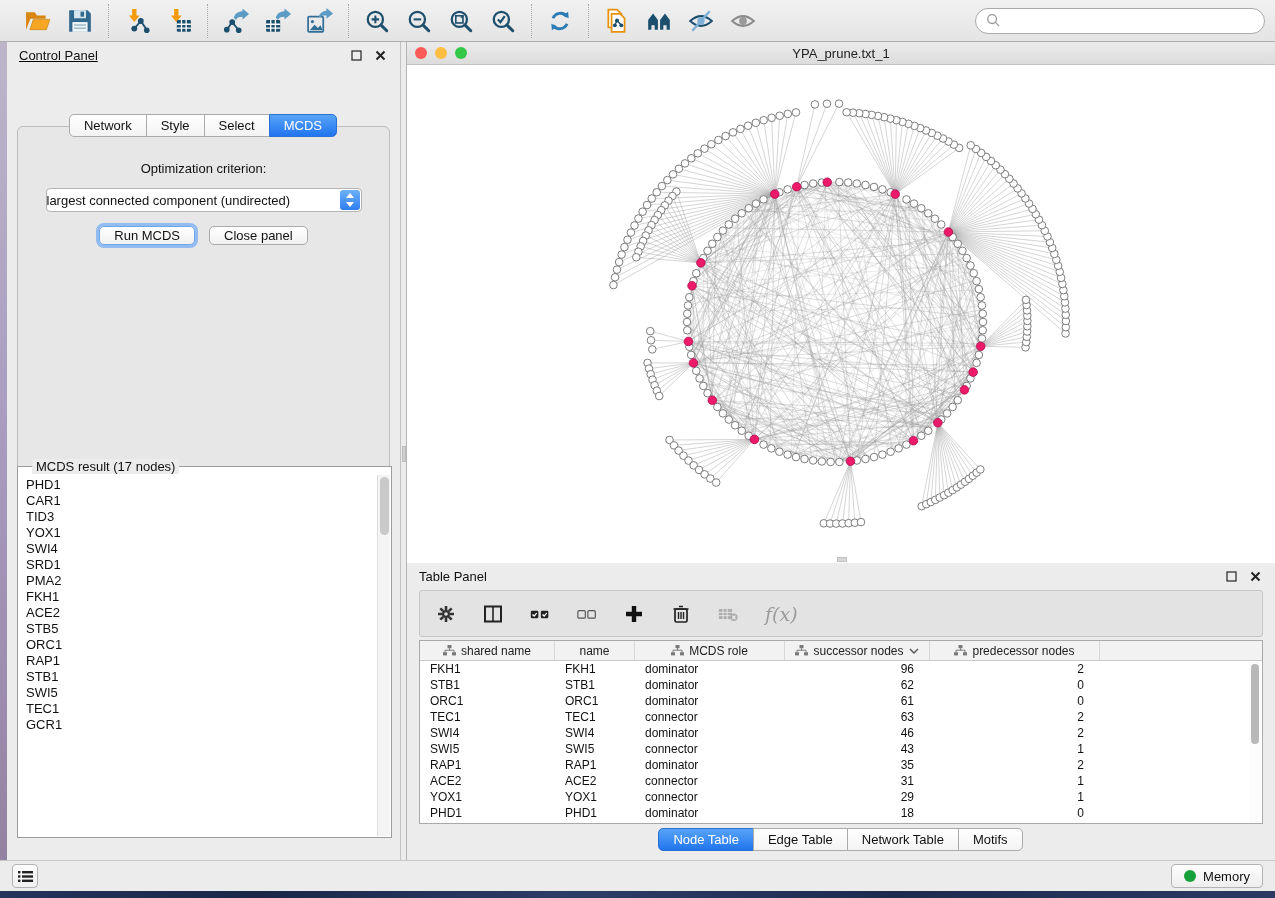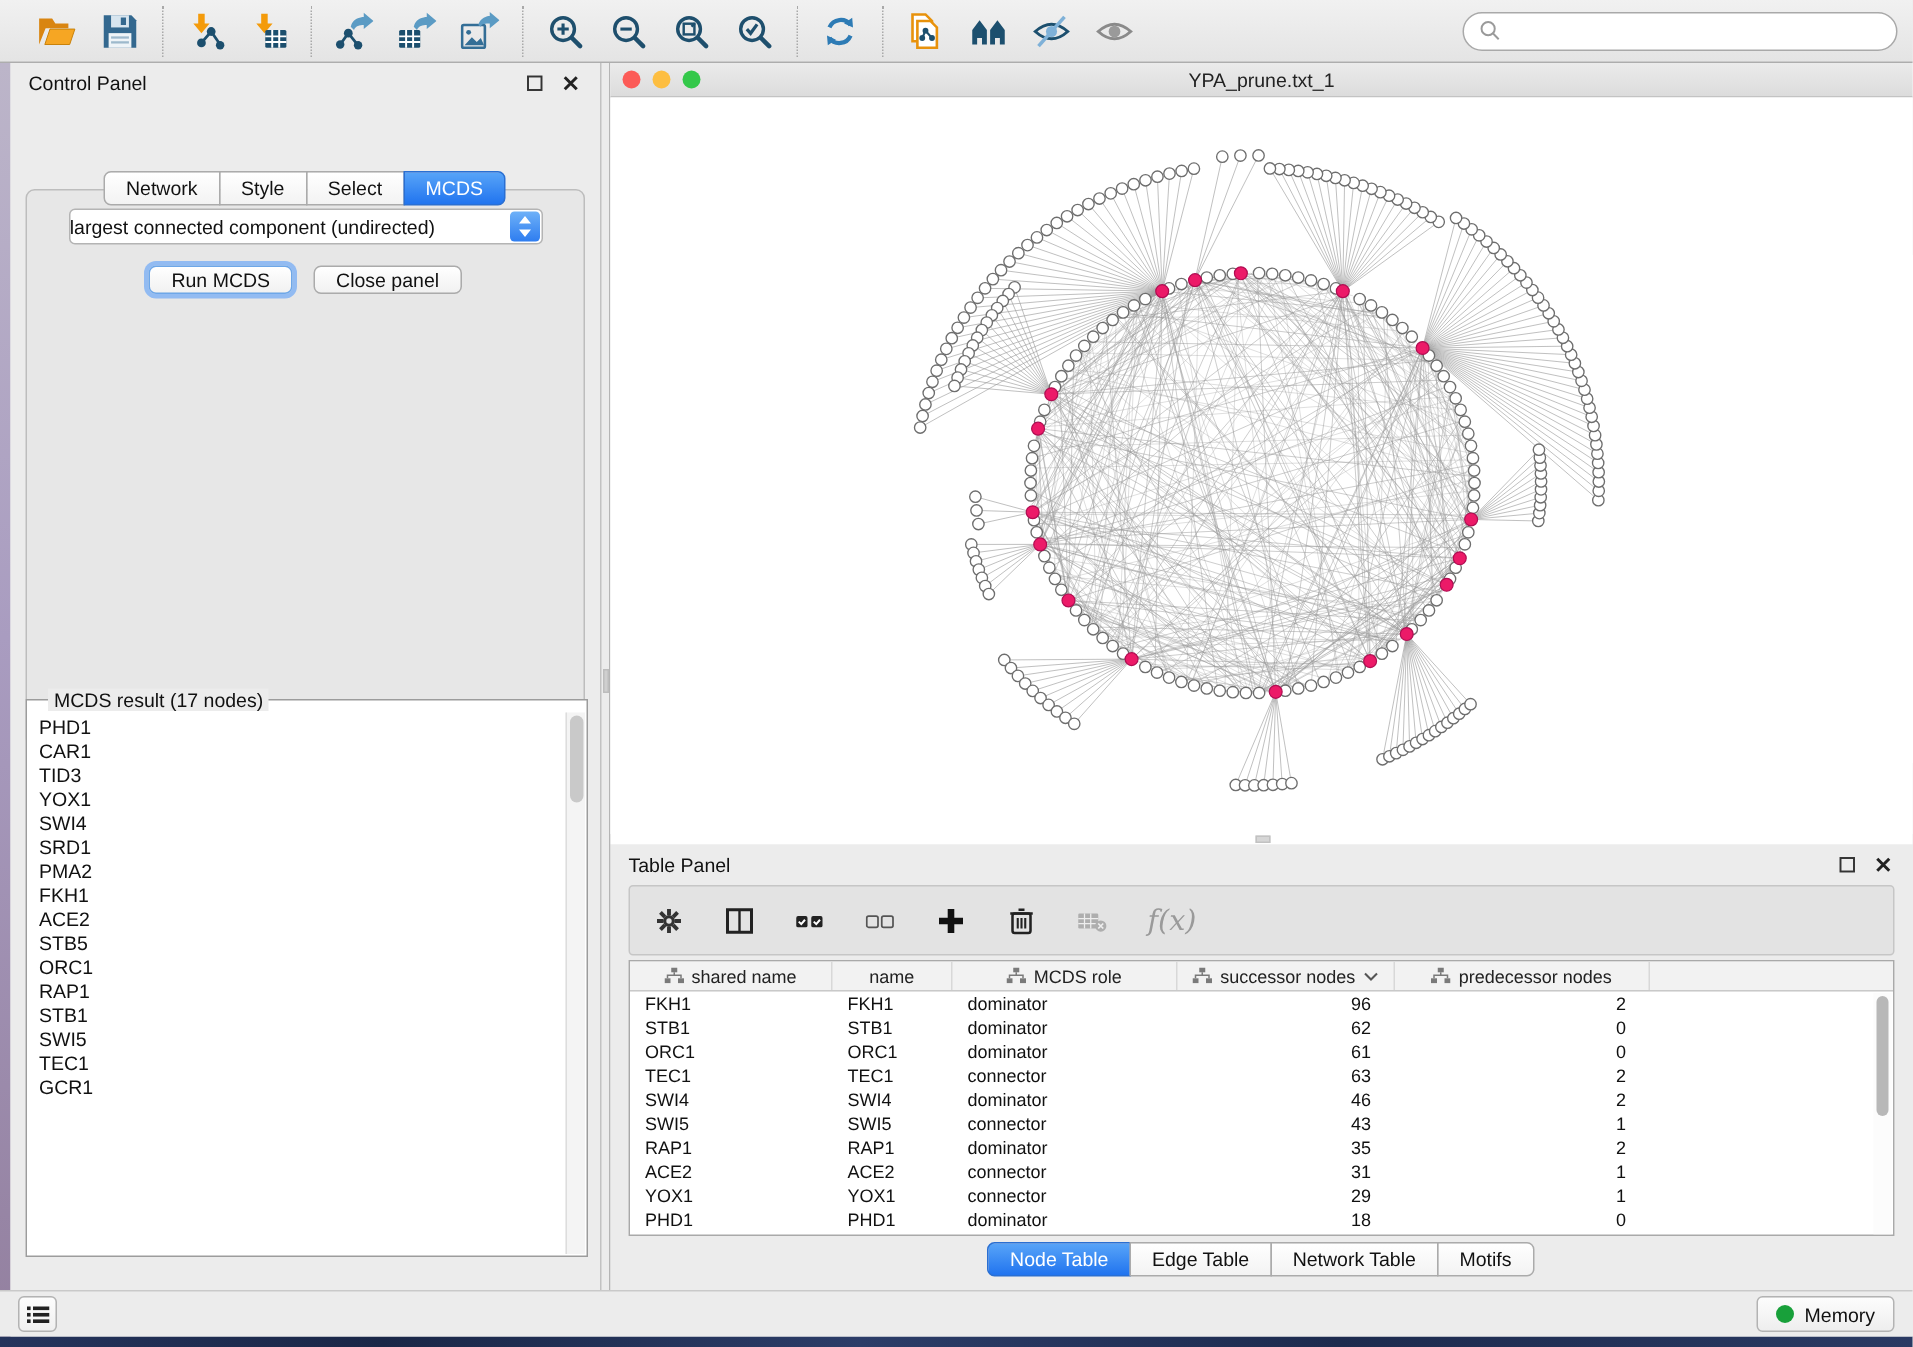--- a/index.html
+++ b/index.html
@@ -21,21 +21,21 @@
   .search-box input { border:none; outline:none; flex:1; font-size:13px; background:transparent; }
 
   
   .wall-left { position:absolute; left:0; top:42px; width:7px; height:851px;
     background:linear-gradient(#bcb5c9, #a99cc0 45%, #93809f); }
   .wall-bottom { position:absolute; left:0; top:891px; width:1275px; height:7px;
     background:linear-gradient(90deg,#25345c,#1a2747 20%,#2c3d68 45%,#1d2b4e 70%,#2a3a63); }
 
   
   .control-panel { position:absolute; left:7px; top:42px; width:393px; height:818px;
-    background:#ececec; }
+    background:#ececec;text-decoration:underline; }
   .panel-head { height:26px; display:flex; align-items:center; padding:0 12px;
     font-size:13px; color:#111; }
   .panel-head .spacer { flex:1; }
   .mini-btn { width:16px; height:16px; display:flex; align-items:center; justify-content:center;
     margin-left:8px; color:#222; font-size:12px; }
   .ctl-tabs { position:absolute; left:0; top:72px; width:100%; display:flex; justify-content:center; z-index:2; }
   .seg { border:1px solid #ababab; background:linear-gradient(#ffffff,#f3f3f3);
     padding:3px 14px; font-size:13px; color:#111; margin-left:-1px; cursor:default; }
   .seg:first-child { border-radius:5px 0 0 5px; }
   .seg:last-child { border-radius:0 5px 5px 0; }
@@ -300,20 +300,21 @@
         </svg>
     </span>
   </div>
   <div class="ctl-tabs" id="ctl-tabs">
       <div class="seg">Network</div>
       <div class="seg">Style</div>
       <div class="seg">Select</div>
       <div class="seg active">MCDS</div>
     </div>
   <div class="ctl-inner">
+    <div class="opt-label">Optimization criterion:</div>
     <div class="opt-select">
       <span>largest connected component (undirected)</span>
       <span class="stepper">
         <svg viewBox="0 0 10 14">
             <path fill="#fff" d="M5 0 L9 5 H1 z M5 14 L1 9 h8 z"></path>
           </svg>
       </span>
     </div>
     <div class="btn-row">
       <button class="mac-btn focused">Run MCDS</button>

